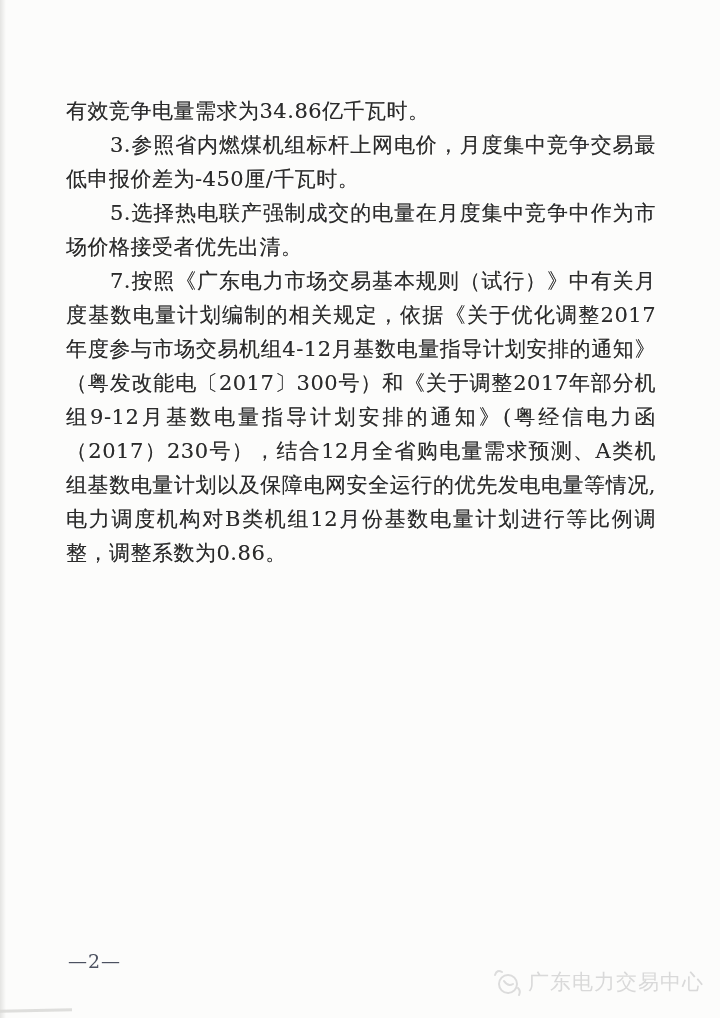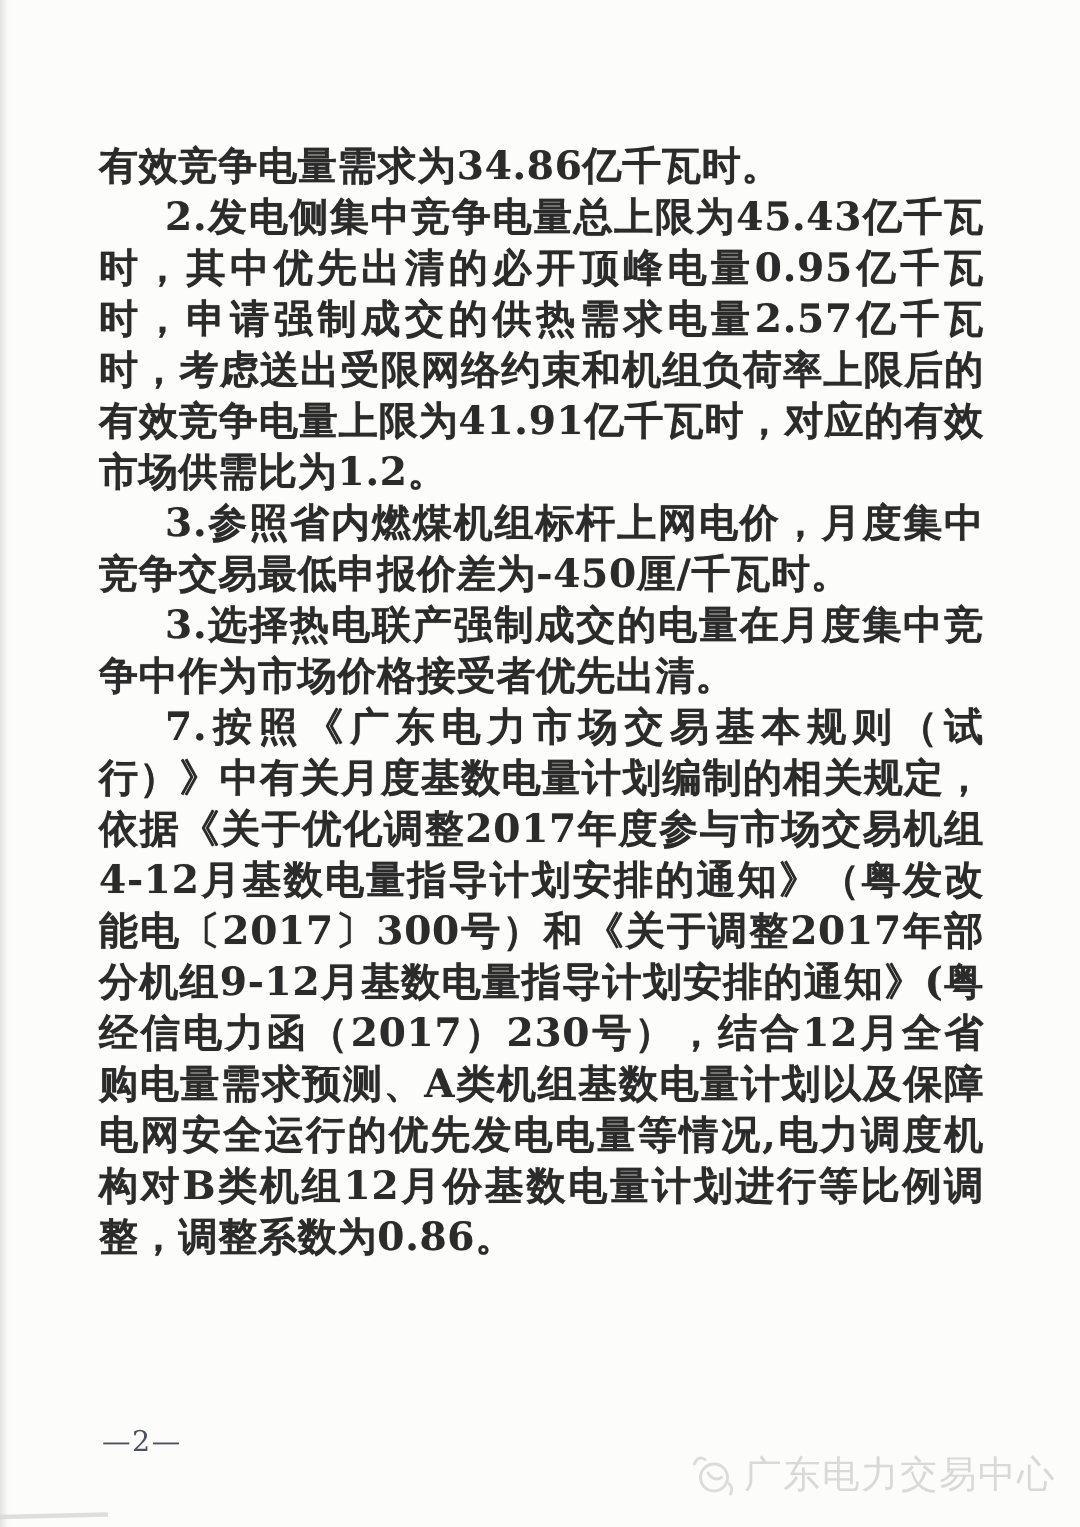--- a/index.html
+++ b/index.html
@@ -29,62 +29,60 @@
       opacity: 0.85;
     }
     .doc-body {
       position: absolute;
       left: 66px;
       top: 94px;
       width: 590px;
     }
     .para {
       margin: 0;
-      font-size: 26px;
+      font-size: 21px;
       line-height: 34px;
       text-align: justify;
       letter-spacing: 0.5px;
       text-shadow: 0 0 0.5px rgba(45,45,45,0.55);
-      font-weight: bold;
     }
     .para.indent { text-indent: 44px; }
     .pagenum {
       position: absolute;
       left: 68px;
       top: 950px;
       font-size: 19px;
       letter-spacing: 1px;
       color: #4c5160;
     }
     .watermark {
       position: absolute;
       right: 16px;
       top: 966px;
       display: flex;
       align-items: center;
       gap: 5px;
       font-family: "DejaVu Sans", "Liberation Sans", sans-serif;
-      font-size: 25px;
+      font-size: 21px;
       letter-spacing: 1px;
       color: #d9d9d9;
       user-select: none;
     }
     .wm-logo { width: 32px; height: 32px; flex: 0 0 auto; }
   </style>
 </head>
 <body>
 
 <div class="page">
   <div class="scan-edge-left"></div>
 
   <div class="doc-body">
     <p class="para">有效竞争电量需求为34.86亿千瓦时。</p>
-    <p class="para indent">2.发电侧集中竞争电量总上限为45.43亿千瓦时，其中优先出清的必开顶峰电量0.95亿千瓦时，申请强制成交的供热需求电量2.57亿千瓦时，考虑送出受限网络约束和机组负荷率上限后的有效竞争电量上限为41.91亿千瓦时，对应的有效市场供需比为1.2。</p>
     <p class="para indent">3.参照省内燃煤机组标杆上网电价，月度集中竞争交易最低申报价差为-450厘/千瓦时。</p>
-    <p class="para indent">3.选择热电联产强制成交的电量在月度集中竞争中作为市场价格接受者优先出清。</p>
+    <p class="para indent">5.选择热电联产强制成交的电量在月度集中竞争中作为市场价格接受者优先出清。</p>
     <p class="para indent">7.按照《广东电力市场交易基本规则（试行）》中有关月度基数电量计划编制的相关规定，依据《关于优化调整2017年度参与市场交易机组4-12月基数电量指导计划安排的通知》（粤发改能电〔2017〕300号）和《关于调整2017年部分机组9-12月基数电量指导计划安排的通知》(粤经信电力函（2017）230号），结合12月全省购电量需求预测、A类机组基数电量计划以及保障电网安全运行的优先发电电量等情况,电力调度机构对B类机组12月份基数电量计划进行等比例调整，调整系数为0.86。</p>
   </div>
 
   <div class="pagenum">—2—</div>
 
   <div class="watermark">
     <svg class="wm-logo" viewBox="0 0 32 32" aria-hidden="true">
       <circle cx="17" cy="18" r="9" fill="none" stroke="#dcdcdc" stroke-width="2"></circle>
       <path d="M4 9 Q6 3 11 6" fill="none" stroke="#dcdcdc" stroke-width="2" stroke-linecap="round"></path>
       <path d="M13 15 q4 6 9 3" fill="none" stroke="#dcdcdc" stroke-width="2" stroke-linecap="round"></path>

